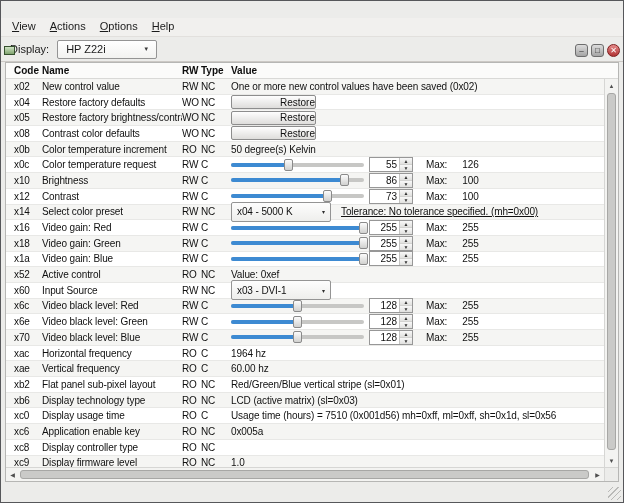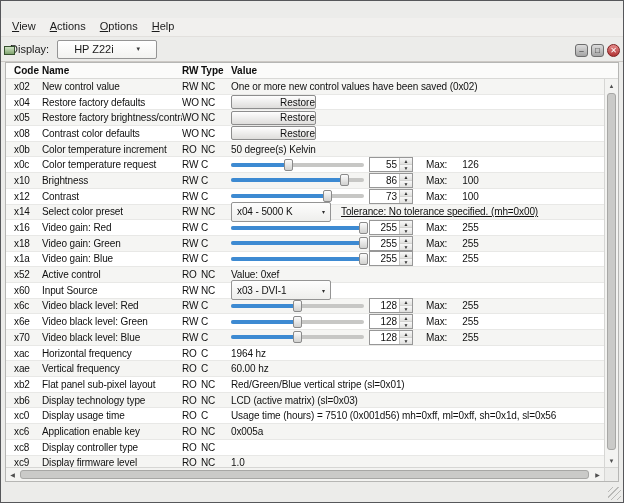--- a/index.html
+++ b/index.html
@@ -27,21 +27,21 @@
              display:flex; align-items:flex-start; padding:0 4px; font-size:11px; color:#1b1b1b;
              border-bottom:1px solid #e2e0dd; }
   .menu-item { padding:2px 7px; }
   .menu-item u { text-decoration:underline; }
 
   
   .display-bar { position:absolute; top:36px; left:0; right:0; height:25px; display:flex; align-items:center;
                  padding-left:9px; gap:8px; font-size:11px; color:#1b1b1b; background:#ececea;
                  border-bottom:1px solid #ccc9c5; }
   .display-combo { width:100px; height:19px; background:linear-gradient(#ffffff,#f2f2f0); border:1px solid #949494;
-                   border-radius:2px; display:flex; align-items:center; padding:0 16px; font-size:11px; }
+                   border-radius:2px; display:flex; align-items:center; padding:0 8px; font-size:11px; }
   .display-combo .combo-arrow { margin-left:auto; font-size:7px; color:#3a3a3a; }
 
   
   .table-container { position:absolute; left:4px; right:4px; top:61px; bottom:20px;
                      border:1px solid #b6b6b4; background:#fff; }
   .table-header { position:absolute; top:0; left:0; right:0; height:16px; background:#fbfbfa;
                   border-bottom:1px solid #d9d9d7; display:flex; align-items:center;
                   font-size:10px; font-weight:bold; color:#0d0d0d; }
   .table-body { position:absolute; top:16px; left:0; right:14px; bottom:14px; overflow:hidden; background:#fff; }
 

